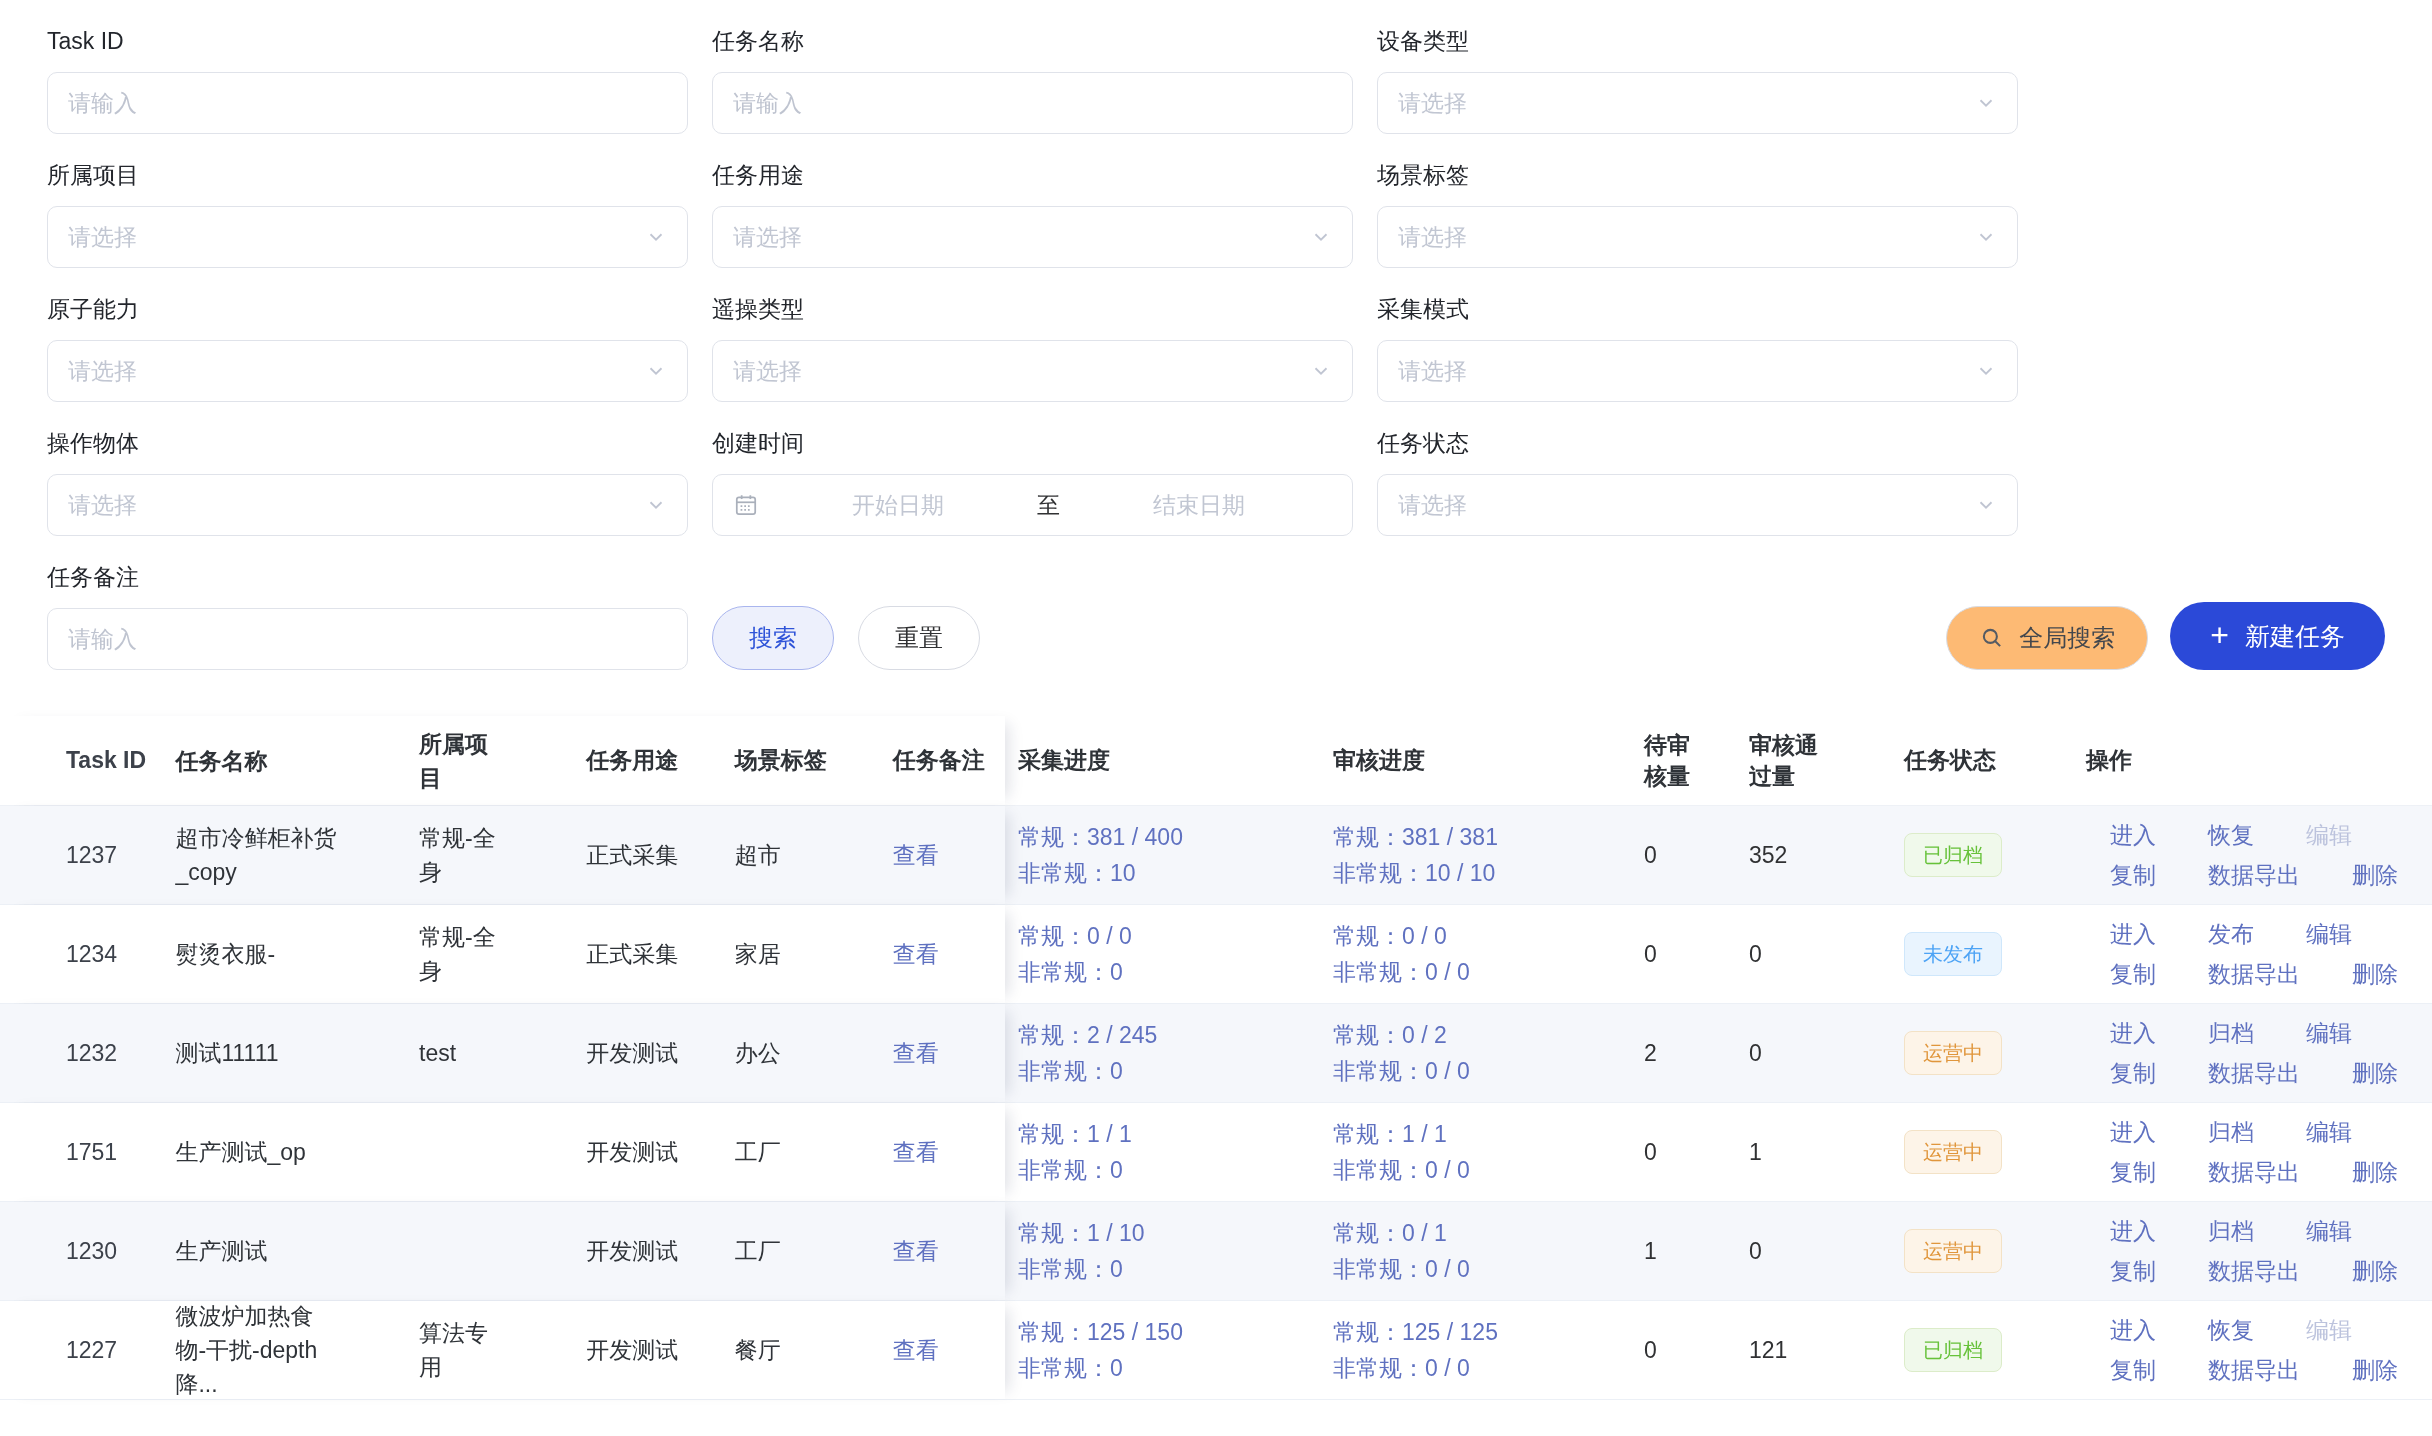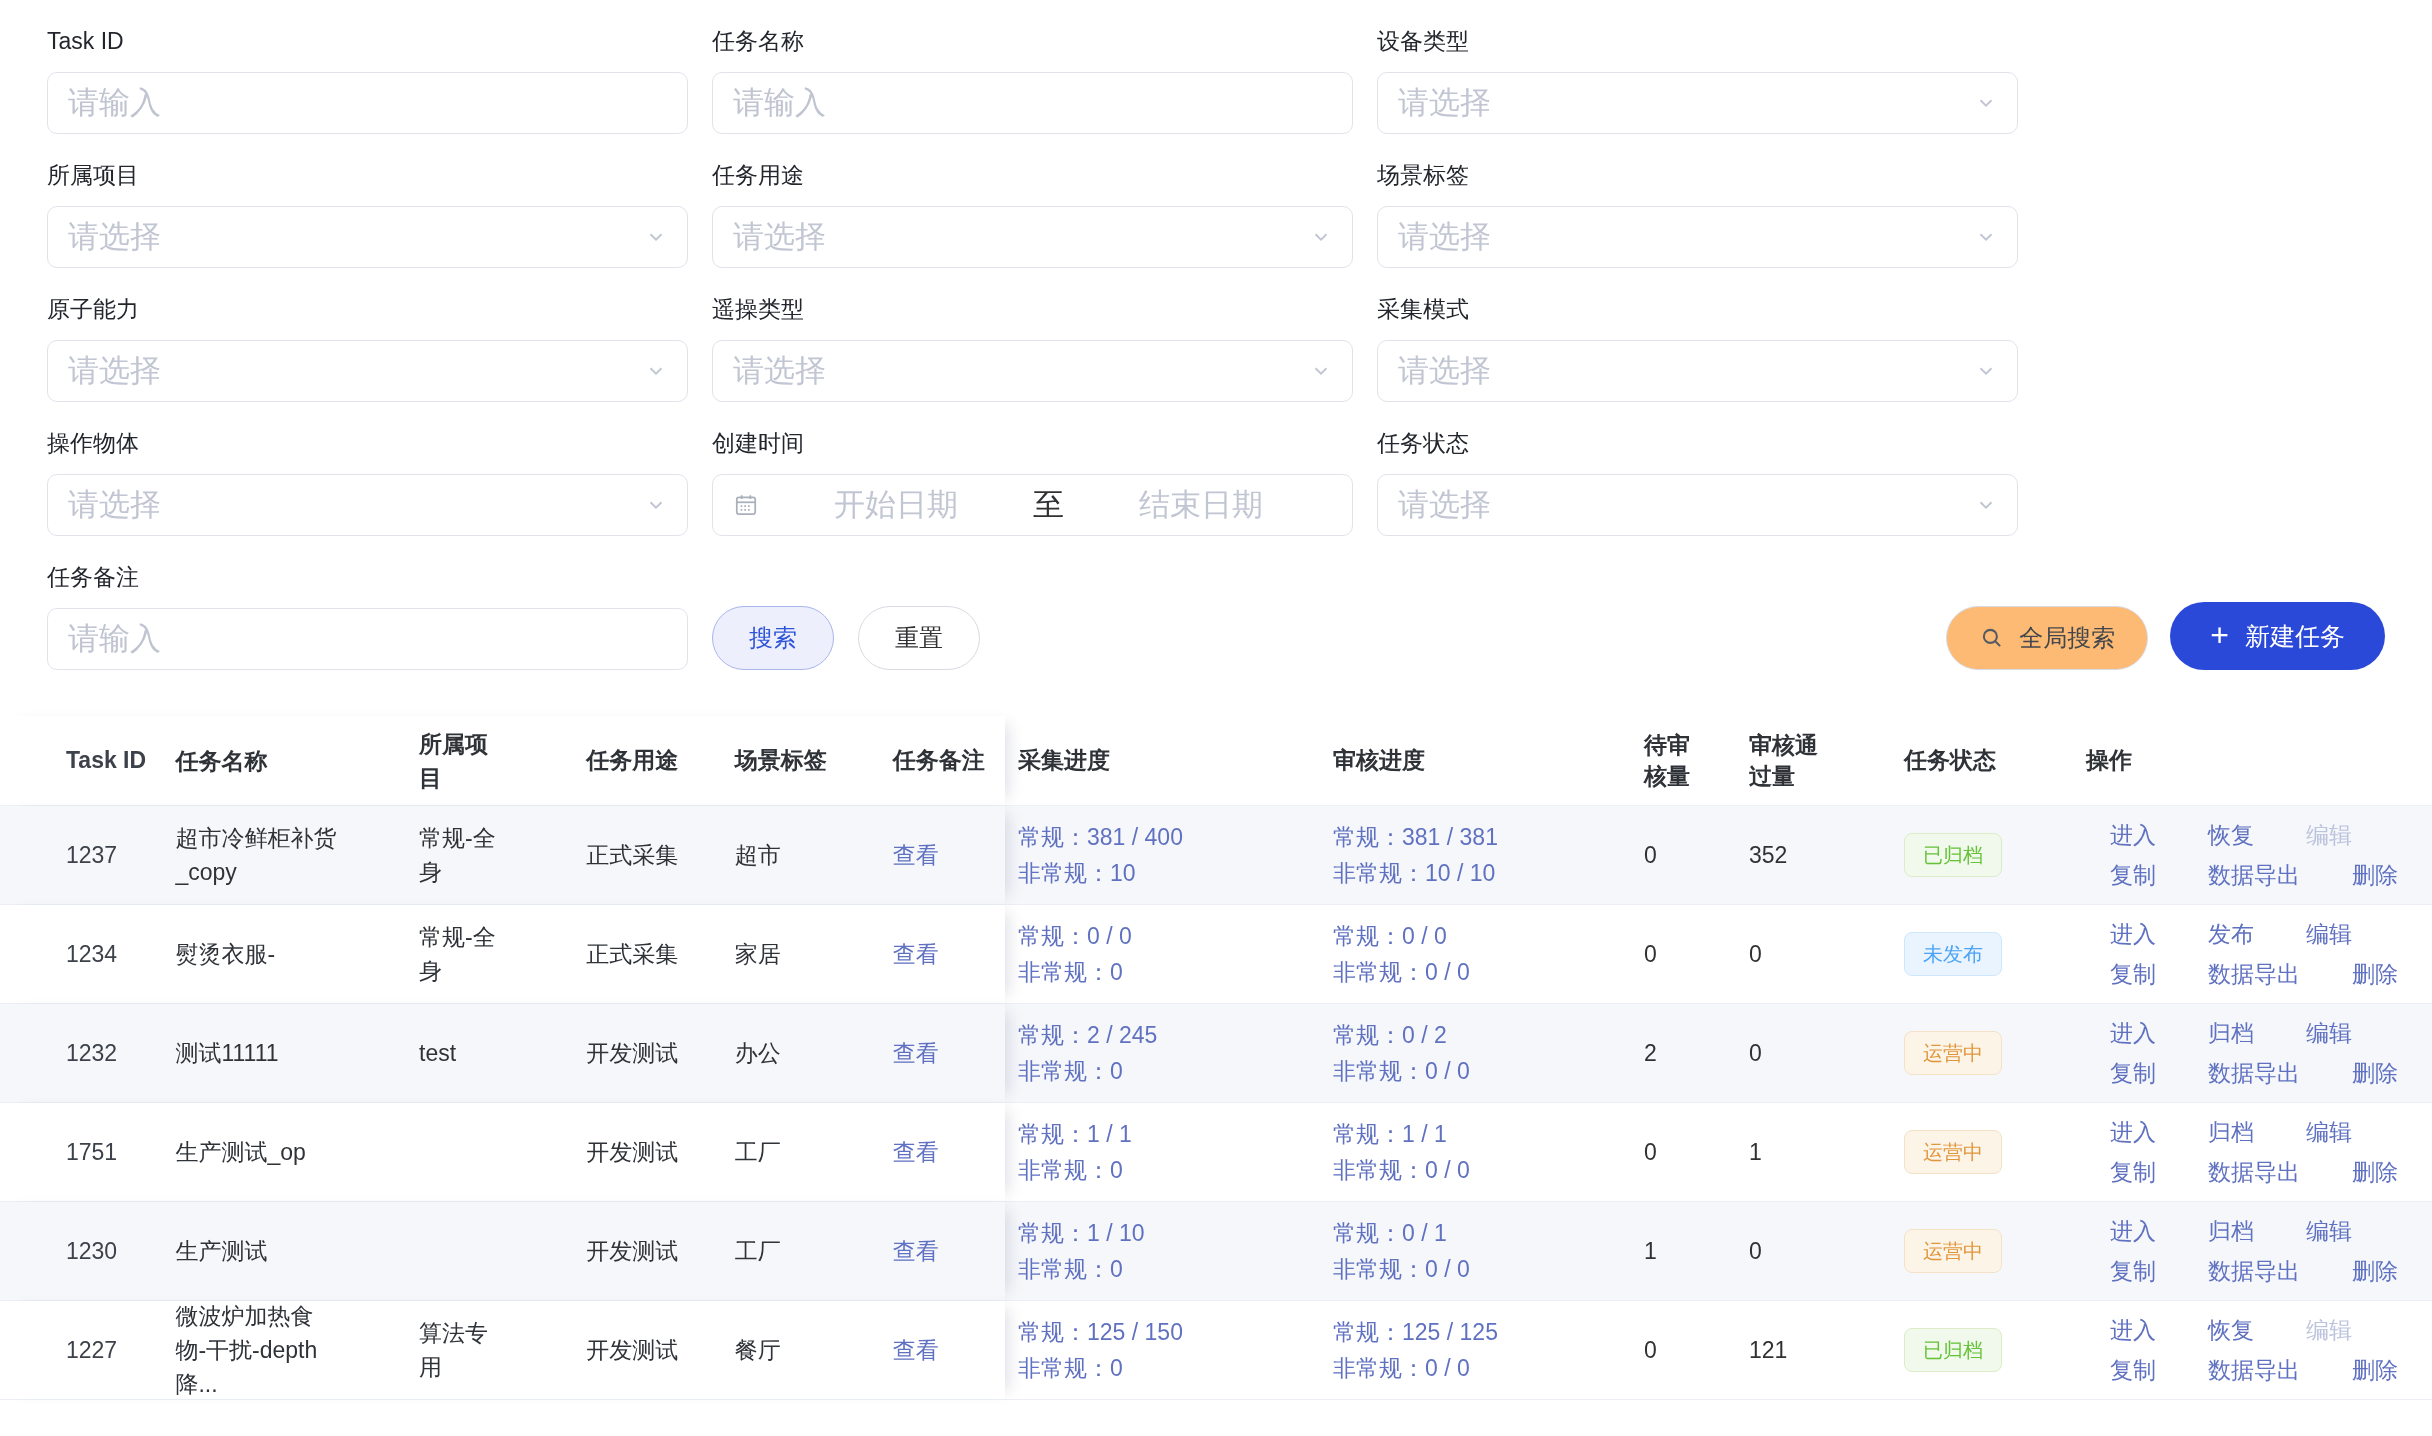--- a/index.html
+++ b/index.html
@@ -9,21 +9,21 @@
     color:#303133;position:relative;
   }
   
   .filters{padding:26px 47px 0;}
   .fgrid{display:grid;grid-template-columns:repeat(3,641px);column-gap:24px;row-gap:26px;}
   .field{width:641px;}
   .field .flabel{display:block;font-size:23px;line-height:30px;color:#23262c;margin-bottom:16px;}
   .control{
     height:62px;box-sizing:border-box;width:100%;
     border:1.5px solid #e0e3ea;border-radius:10px;background:#fff;
-    display:flex;align-items:center;padding:0 20px;font-size:31px;color:#303133;
+    display:flex;align-items:center;padding:0 20px;font-size:23px;color:#303133;
   }
   input.control::placeholder{color:#bfc4d0;}
   input.control{outline:none;}
   .placeholder{color:#c1c6d2;flex:1;}
   .chev{margin-left:auto;flex:none;}
   
   .dr-start,.dr-end{flex:1;text-align:center;color:#c1c6d2;}
   .dr-sep{color:#303133;font-weight:500;padding:0 6px;}
   .cal{flex:none;margin-right:6px;}
   

